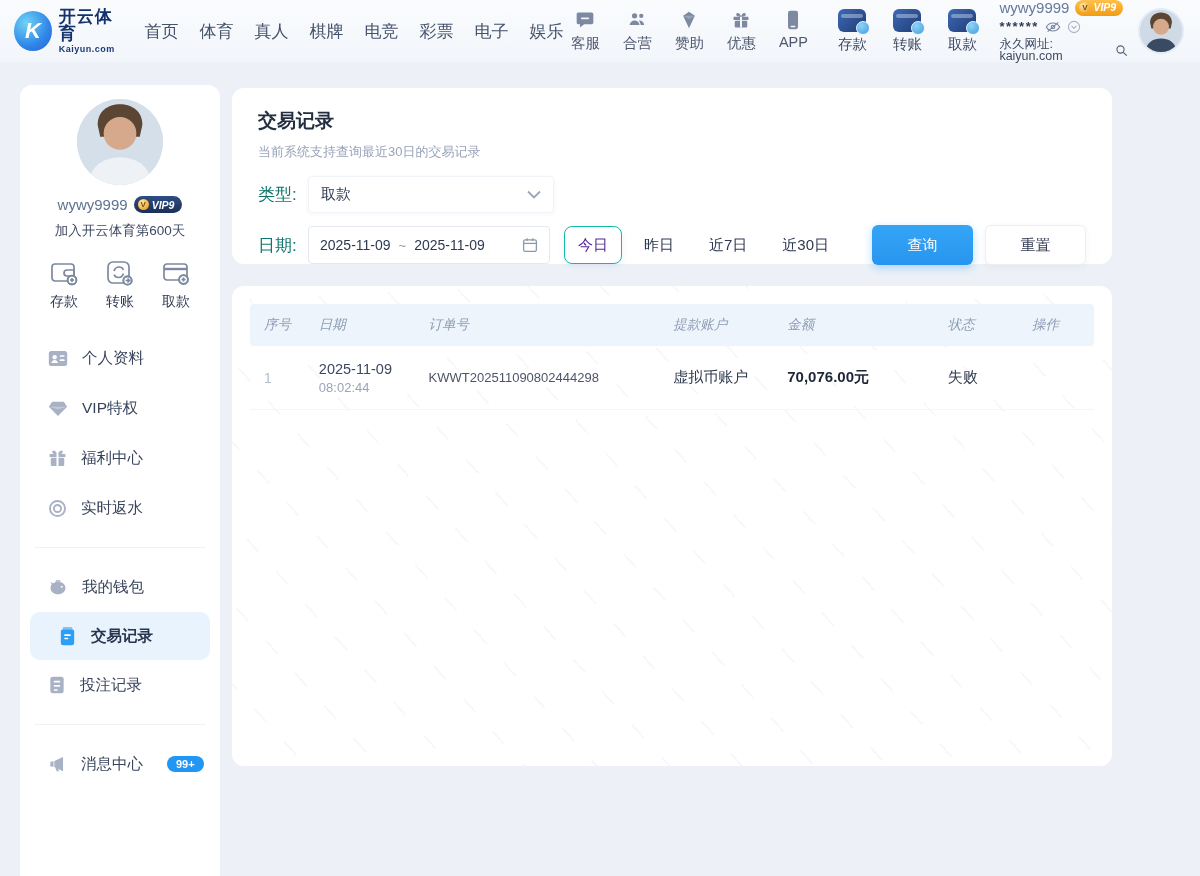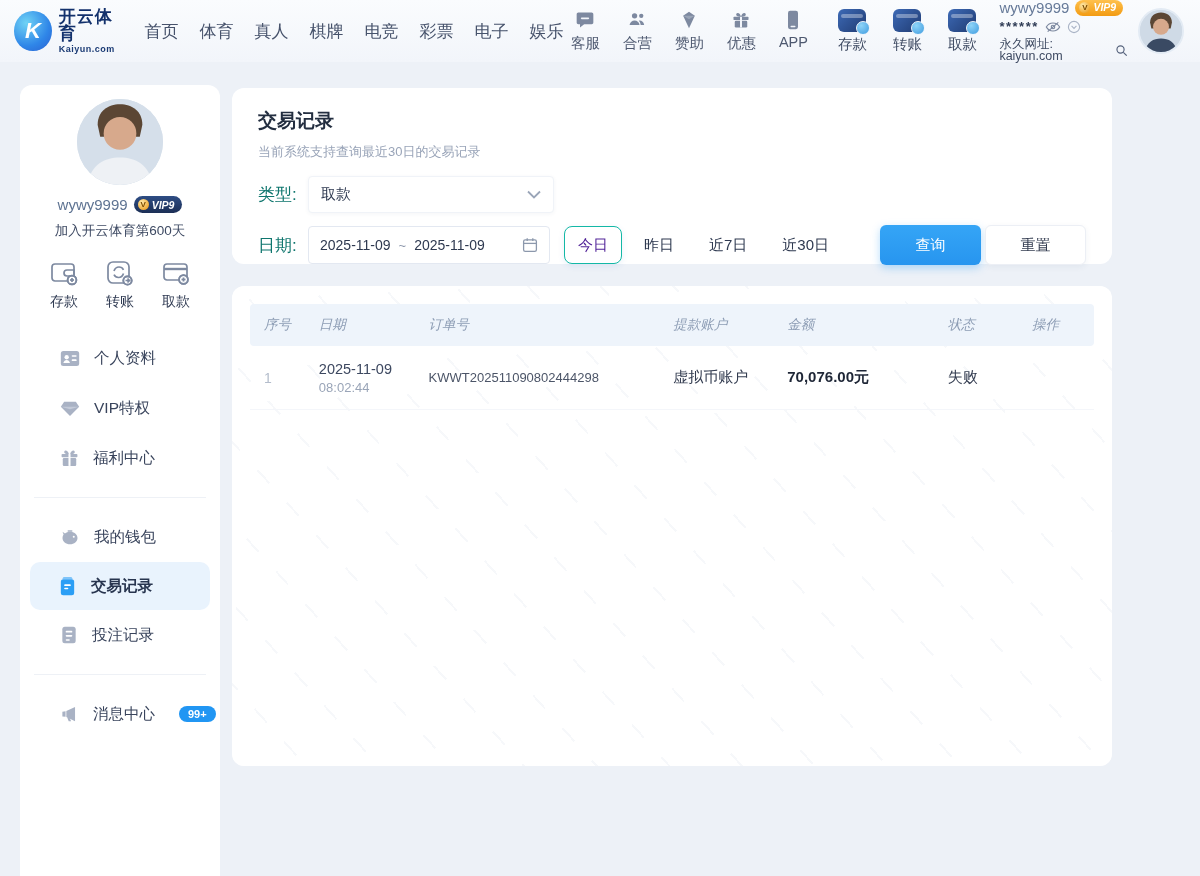--- a/index.html
+++ b/index.html
@@ -80,21 +80,21 @@
     display:inline-flex; align-items:center; gap:3px; height:17px; padding:0 8px 0 4px;
     background:linear-gradient(#2e4d84,#1c2f56); border-radius:9px;
     color:#fff; font-size:10.5px; font-weight:800; font-style:italic;
   }
   .profile-joined { text-align:center; font-size:13.5px; color:#3e4a63; margin-top:9px; }
   .quick-actions { display:flex; justify-content:space-between; padding:0 30px; margin-top:20px; }
   .quick-item { display:flex; flex-direction:column; align-items:center; gap:7px; cursor:pointer; }
   .quick-label { font-size:14px; color:#2f3a52; }
 
   .menu { margin-top:22px; }
-  .menu-item { height:50px; display:flex; align-items:center; gap:14px; padding-left:40px; cursor:pointer; }
+  .menu-item { height:50px; display:flex; align-items:center; gap:14px; padding-left:28px; cursor:pointer; }
   .menu-label { font-size:15.5px; color:#39445c; }
   .menu-item.active {
     margin:0 10px; padding-left:28px; height:48px;
     background:#e9f3fd; border-radius:10px;
   }
   .menu-item.active .menu-label { color:#28354f; font-weight:600; }
   .menu-divider { height:1px; background:#eef1f6; margin:14px 14px; }
   .count-badge {
     margin-left:10px; background:#2196f3; color:#fff; font-size:11px; font-weight:700;
     padding:2px 9px; border-radius:9px;
@@ -125,21 +125,21 @@
   .date-box .cal { margin-left:auto; }
   .range-group { display:flex; align-items:center; gap:9px; margin-left:14px; }
   .range-btn {
     height:38px; padding:0 13px; display:flex; align-items:center; font-size:15px;
     color:#2e3950; background:transparent; border:none; border-radius:8px; cursor:pointer;
   }
   .range-btn.active {
     background:#fff; border:1px solid #14b8a6; color:#4c1d95;
     box-shadow:0 2px 6px rgba(60,120,200,.10);
   }
-  .action-btns { margin-left:auto; display:flex; gap:4px; }
+  .action-btns { margin-left:auto; display:flex; gap:12px; }
   .btn-primary {
     width:101px; height:40px; border:none; border-radius:6px; cursor:pointer;
     background:linear-gradient(#35a5f6,#2795ef); color:#fff; font-size:15px;
     font-family:inherit; box-shadow:0 3px 8px rgba(47,159,245,.35);
   }
   .btn-plain {
     width:101px; height:40px; border:1px solid #eceff5; border-radius:6px; cursor:pointer;
     background:#fff; color:#333c50; font-size:15px; font-family:inherit;
     box-shadow:0 2px 6px rgba(40,60,100,.06);
   }
@@ -391,20 +391,29 @@
     <div class="menu-item">
       <span>
           <svg width="19" height="18" viewBox="0 0 24 22" fill="#a9b2c4">
             <rect x="2" y="6" width="20" height="4" rx="1"></rect>
             <rect x="3.5" y="11" width="17" height="10" rx="1.5"></rect>
             <rect x="10.7" y="6" width="2.6" height="15" fill="#fff"></rect>
             <path d="M7 1.5c2 0 3.5 1.7 4.2 4.5-3 .4-5-.3-5.7-1.7C5 3 5.7 1.5 7 1.5zm10 0c-2 0-3.5 1.7-4.2 4.5 3 .4 5-.3 5.7-1.7.5-1.3-.2-2.8-1.5-2.8z"></path>
           </svg>
         </span>
       <span class="menu-label">福利中心</span>
+    </div>
+    <div class="menu-item">
+      <span>
+          <svg width="19" height="19" viewBox="0 0 24 24" fill="none" stroke="#a9b2c4" stroke-width="2.4">
+            <circle cx="12" cy="12" r="9.5"></circle>
+            <circle cx="12" cy="12" r="4.5"></circle>
+          </svg>
+        </span>
+      <span class="menu-label">实时返水</span>
     </div>
 
     <div class="menu-divider"></div>
 
     <div class="menu-item">
       <span>
           <svg width="20" height="17" viewBox="0 0 24 20" fill="#a9b2c4">
             <path d="M3 3l3 2.2C7.6 3.8 9.7 3 12 3c5 0 9 3.2 9 7.5S17 18 12 18s-9-3.2-9-7.5c0-1.5.5-2.9 1.3-4.1L3 3z"></path>
             <rect x="9" y="1.2" width="6" height="2" rx="1"></rect>
             <circle cx="16.5" cy="9" r="1.2" fill="#fff"></circle>

